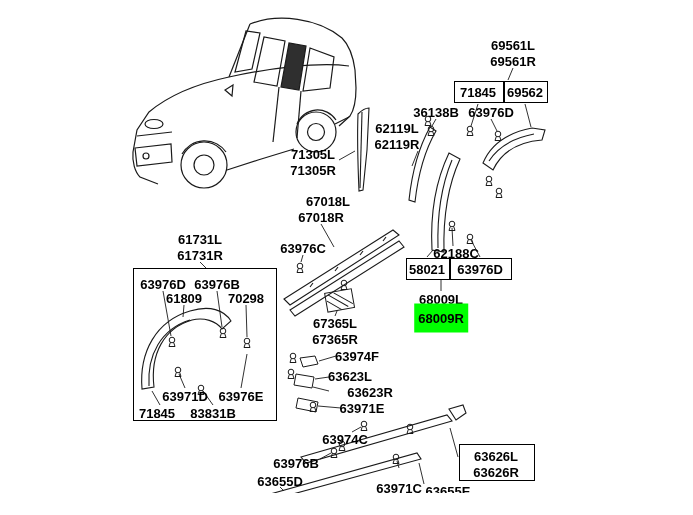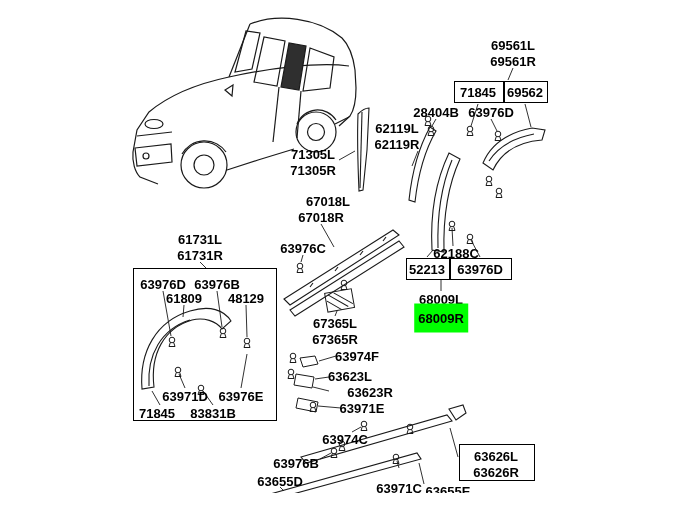--- a/index.html
+++ b/index.html
@@ -176,39 +176,39 @@
 
   <div class="pbox" style="left:133px;top:268px;width:144px;height:153px"></div>
 
   <div class="pbox" style="left:459px;top:444px;width:76px;height:37px"></div>
 
   <div class="lbl" style="left:513px;top:45px">69561L</div>
   <div class="lbl" style="left:513px;top:61px">69561R</div>
   <div class="lbl" style="left:478px;top:92px">71845</div>
   <div class="lbl" style="left:525px;top:92px">69562</div>
   <div class="lbl" style="left:491px;top:112px">63976D</div>
-  <div class="lbl" style="left:436px;top:112px">28404B</div>
+  <div class="lbl" style="left:436px;top:112px">36138B</div>
   <div class="lbl" style="left:397px;top:128px">62119L</div>
   <div class="lbl" style="left:397px;top:144px">62119R</div>
   <div class="lbl" style="left:313px;top:154px">71305L</div>
   <div class="lbl" style="left:313px;top:170px">71305R</div>
   <div class="lbl" style="left:328px;top:201px">67018L</div>
   <div class="lbl" style="left:321px;top:217px">67018R</div>
   <div class="lbl" style="left:303px;top:248px">63976C</div>
   <div class="lbl" style="left:456px;top:253px">62188C</div>
-  <div class="lbl" style="left:427px;top:269px">52213</div>
+  <div class="lbl" style="left:427px;top:269px">58021</div>
   <div class="lbl" style="left:480px;top:269px">63976D</div>
   <div class="lbl" style="left:441px;top:299px">68009L</div>
   <div class="lbl hl" style="left:441px;top:318px">68009R</div>
   <div class="lbl" style="left:200px;top:239px">61731L</div>
   <div class="lbl" style="left:200px;top:255px">61731R</div>
   <div class="lbl" style="left:163px;top:284px">63976D</div>
   <div class="lbl" style="left:217px;top:284px">63976B</div>
   <div class="lbl" style="left:184px;top:298px">61809</div>
-  <div class="lbl" style="left:246px;top:298px">48129</div>
+  <div class="lbl" style="left:246px;top:298px">70298</div>
   <div class="lbl" style="left:185px;top:396px">63971D</div>
   <div class="lbl" style="left:241px;top:396px">63976E</div>
   <div class="lbl" style="left:157px;top:413px">71845</div>
   <div class="lbl" style="left:213px;top:413px">83831B</div>
   <div class="lbl" style="left:335px;top:323px">67365L</div>
   <div class="lbl" style="left:335px;top:339px">67365R</div>
   <div class="lbl" style="left:357px;top:356px">63974F</div>
   <div class="lbl" style="left:350px;top:376px">63623L</div>
   <div class="lbl" style="left:370px;top:392px">63623R</div>
   <div class="lbl" style="left:362px;top:408px">63971E</div>

